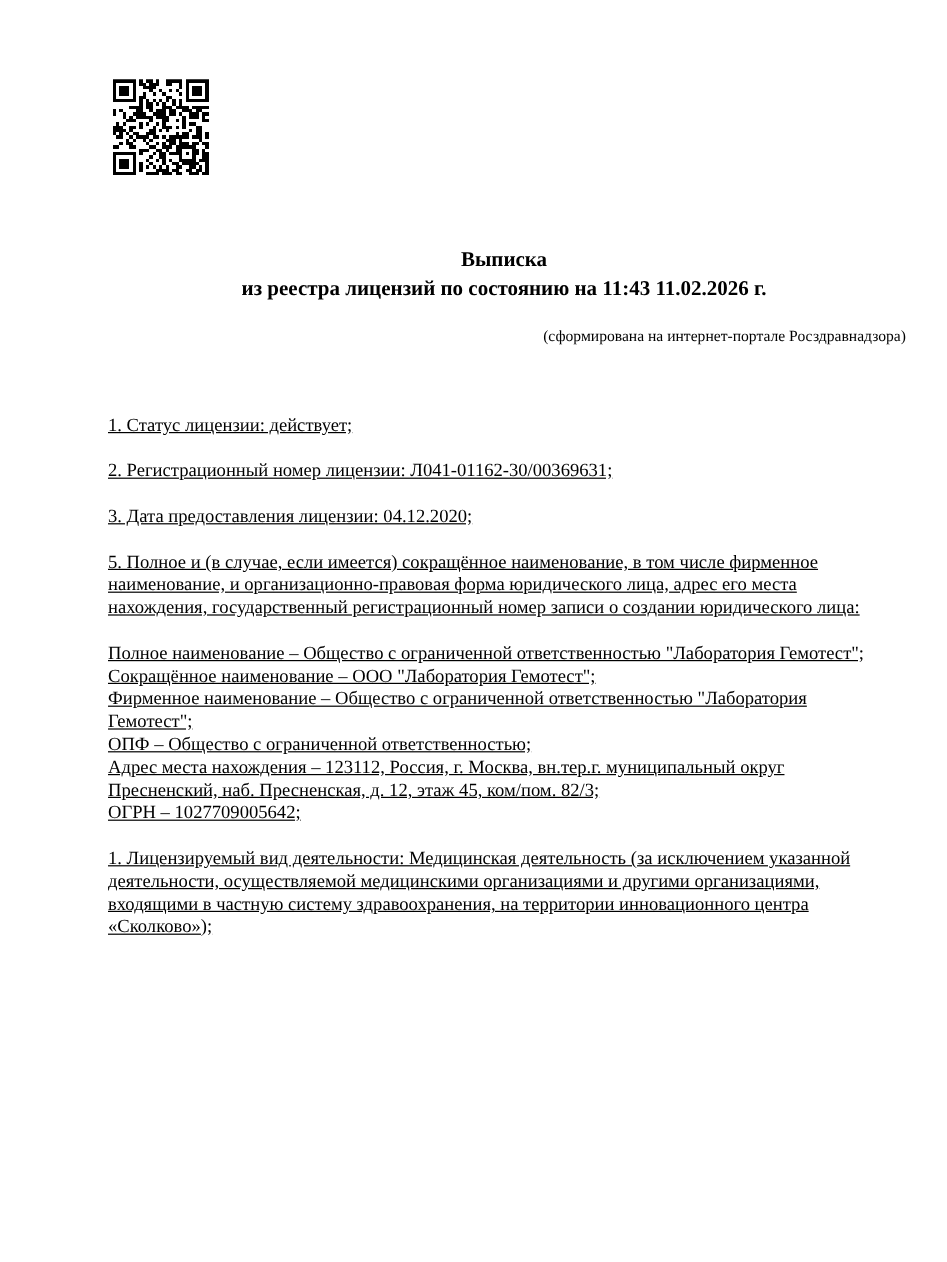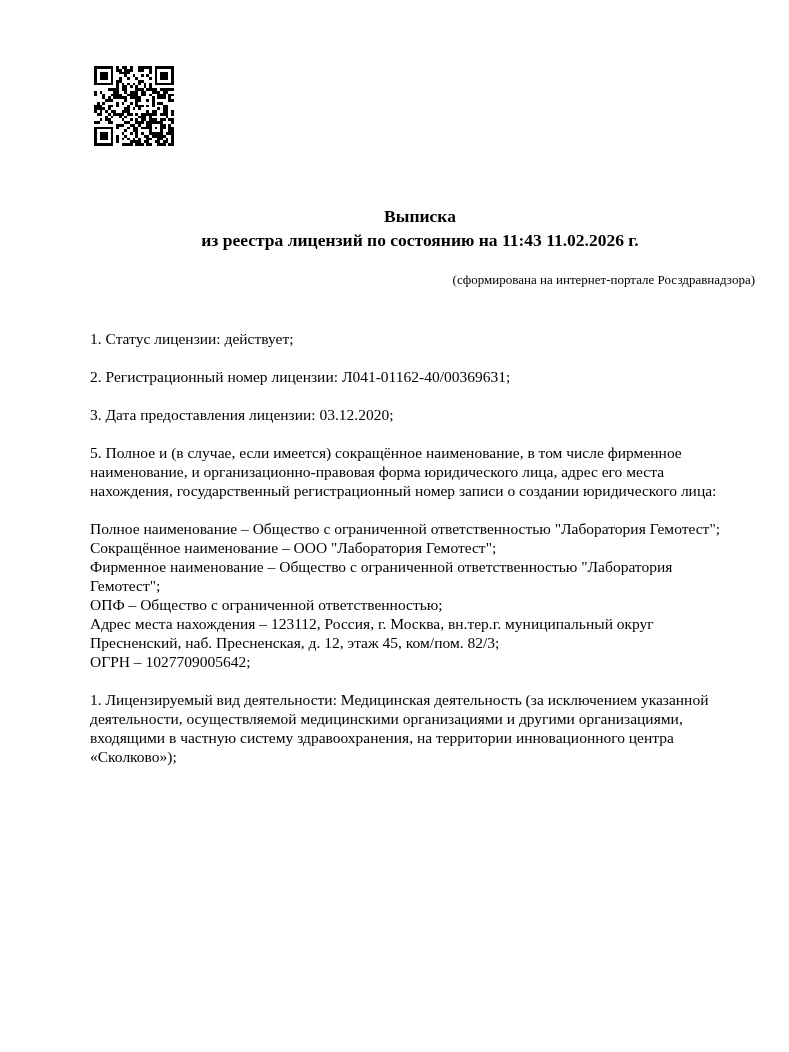--- a/index.html
+++ b/index.html
@@ -46,22 +46,23 @@
   .body {
     position: absolute;
     left: 90px;
     top: 329px;
     width: 695px;
     font-size: 15.5px;
     line-height: 19px;
     text-align: left;
   }
   .body p {
-    margin: 0 0 19px 0;
+    margin: 16px 0 19px 0;
     white-space: pre-line;
+    text-decoration: underline;
   }
 </style>
 </head>
 <body>
 
 <div class="page">
 
   <svg id="qr" class="qr" viewBox="0 0 29 29" fill="#000000" shape-rendering="crispEdges">
       <rect x="0" y="0" width="1" height="1"></rect>
       <rect x="1" y="0" width="1" height="1"></rect>
@@ -489,22 +490,22 @@
       <rect x="28" y="28" width="1" height="1"></rect>
     </svg>
 
   <div class="title">Выписка
 из реестра лицензий по состоянию на 11:43 11.02.2026 г.</div>
 
   <div class="subtitle">(сформирована на интернет-портале Росздравнадзора)</div>
 
   <div class="body">
     <p>1. Статус лицензии: действует;</p>
-    <p>2. Регистрационный номер лицензии: Л041-01162-40/00369631;</p>
-    <p>3. Дата предоставления лицензии: 03.12.2020;</p>
+    <p>2. Регистрационный номер лицензии: Л041-01162-30/00369631;</p>
+    <p>3. Дата предоставления лицензии: 04.12.2020;</p>
     <p>5. Полное и (в случае, если имеется) сокращённое наименование, в том числе фирменное
 наименование, и организационно-правовая форма юридического лица, адрес его места
 нахождения, государственный регистрационный номер записи о создании юридического лица:</p>
     <p>Полное наименование – Общество с ограниченной ответственностью "Лаборатория Гемотест";
 Сокращённое наименование – ООО "Лаборатория Гемотест";
 Фирменное наименование – Общество с ограниченной ответственностью "Лаборатория
 Гемотест";
 ОПФ – Общество с ограниченной ответственностью;
 Адрес места нахождения – 123112, Россия, г. Москва, вн.тер.г. муниципальный округ
 Пресненский, наб. Пресненская, д. 12, этаж 45, ком/пом. 82/3;

